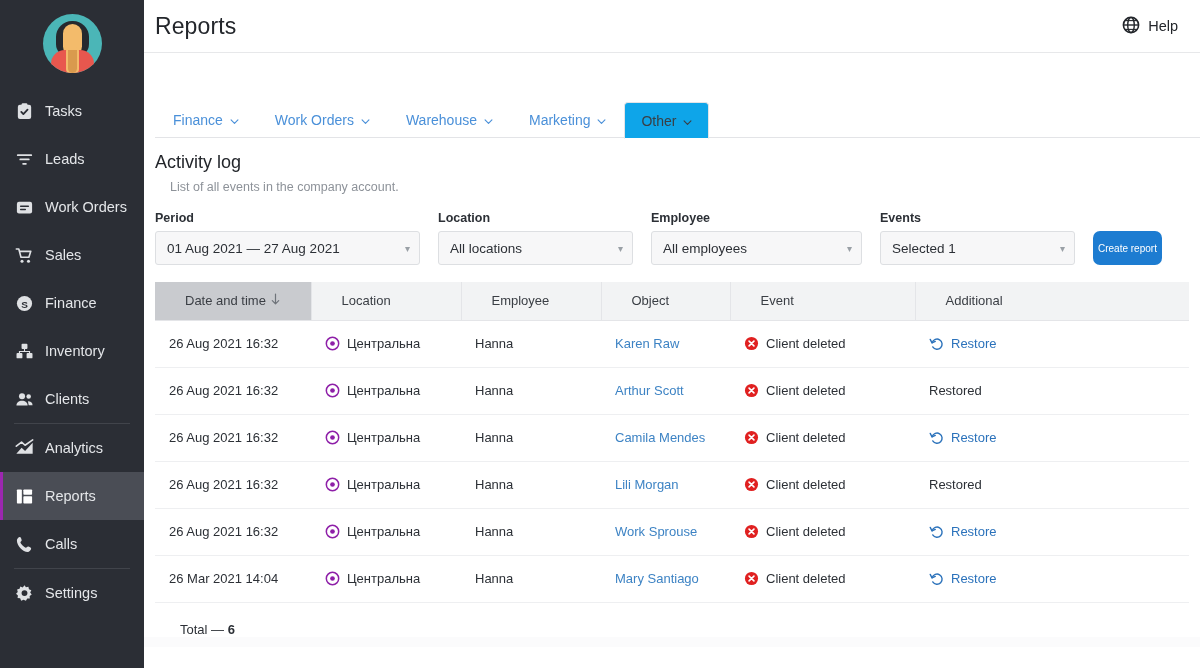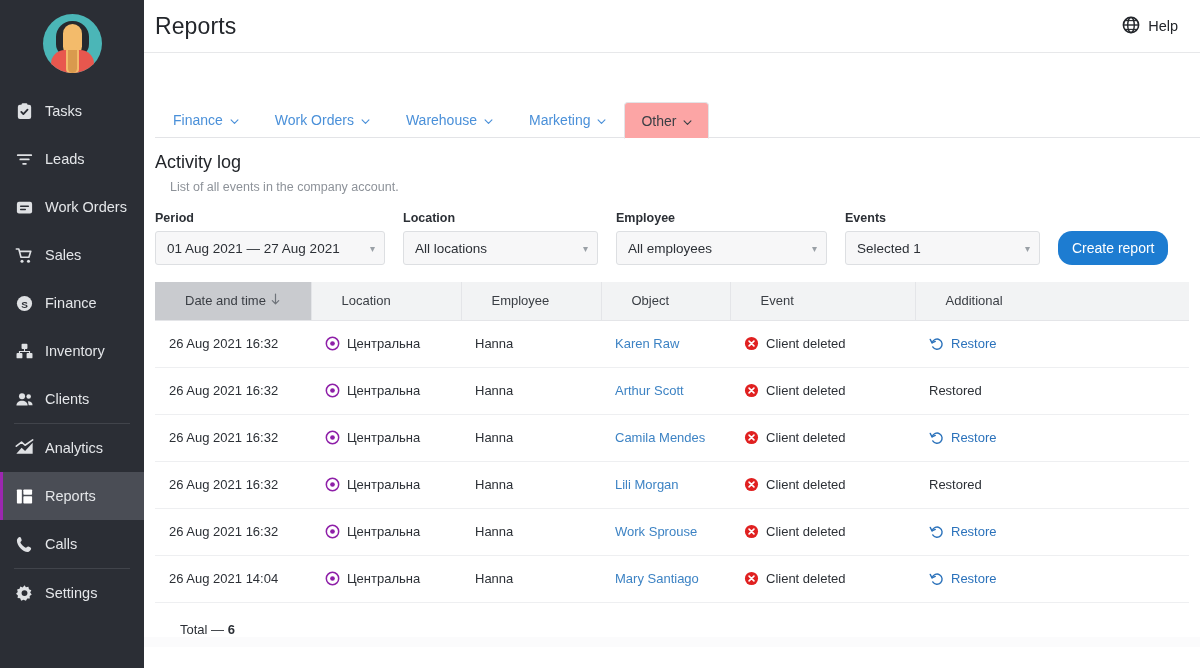--- a/index.html
+++ b/index.html
@@ -83,48 +83,48 @@
     content: ""; position: absolute; left: 11px; right: 0; bottom: 0;
     height: 1px; background: #e3e4e7;
   }
   .tab {
     display: flex; align-items: center; gap: 7px;
     height: 37px; padding: 0 18px;
     font-size: 14px; color: #4a90d9; cursor: pointer;
     position: relative; z-index: 2;
   }
   .tab.active {
-    color: #3a3e44; background: #fca5a5;
+    color: #3a3e44; background: #0ea5e9;
     border: 1px solid #e3e4e7; border-bottom-color: #ffffff;
     border-radius: 4px 4px 0 0; margin-bottom: -1px; padding: 0 16px;
   }
   .caret { display: inline-block; }
 
   
   .sec { padding: 14px 11px 0 11px; }
   .sec-title { font-size: 18px; color: #23262b; font-weight: 400; }
   .sec-sub { font-size: 12.5px; color: #8d9299; margin-top: 7px; margin-left: 15px; }
 
   
   .filters { display: flex; align-items: flex-end; gap: 18px; margin-top: 17px; }
   .fgroup { display: flex; flex-direction: column; }
   .flabel { font-size: 12.5px; font-weight: bold; color: #2c3036; margin-bottom: 6px; }
   .fselect {
     height: 34px; background: #f7f7f8; border: 1px solid #dddfe2; border-radius: 3px;
     display: flex; align-items: center; justify-content: space-between;
     padding: 0 9px 0 11px; font-size: 13.5px; color: #2c3036; cursor: pointer;
   }
   .fselect .chev { color: #9aa0a6; font-size: 10px; margin-left: 10px; }
-  .w-period { width: 230px; }
+  .w-period { width: 265px; }
   .w-loc { width: 195px; }
   .w-emp { width: 211px; }
   .w-ev { width: 195px; }
   .btn-create {
-    height: 34px; padding: 0 14px; background: #1d7cd1; color: #fff;
-    border: none; border-radius: 14px; font-size: 14px; cursor: pointer;
+    height: 34px; padding: 0 5px; background: #1d7cd1; color: #fff;
+    border: none; border-radius: 7px; font-size: 10px; cursor: pointer;
     font-family: "Liberation Sans", sans-serif;
   }
 
   
   .tbl-wrap { margin-top: 17px; padding-left: 11px; }
   table.tbl { border-collapse: collapse; width: 1034px; table-layout: fixed; }
   table.tbl th {
     background: #f2f3f4; font-size: 13px; font-weight: 400; color: #3a3e44;
     text-align: left; height: 38px; padding: 0 30px;
     border-right: 1px solid #e4e5e8; border-bottom: 1px solid #e4e5e8;
@@ -559,21 +559,21 @@
                   <div class="cell-flex">
                     <span class="res-ico"><svg width="15" height="15" viewBox="0 0 16 16">
                         <path d="M3.4 7.1A5.4 5.4 0 1 1 4 11.6" fill="none" stroke="#2b72bb" stroke-width="1.5" stroke-linecap="round"></path>
                         <path d="M1.3 3.6l1.9 3.8 3.5-1.6" fill="none" stroke="#2b72bb" stroke-width="1.5" stroke-linecap="round" stroke-linejoin="round"></path>
                       </svg></span>
                     <span class="link-restore">Restore</span>
                   </div>
                 </td>
               </tr>
               <tr>
-                <td><span>26 Aug 2021 14:04</span></td>
+                <td><span>26 Mar 2021 14:04</span></td>
                 <td>
                   <div class="cell-flex">
                     <span class="loc-ico"><svg width="15" height="15" viewBox="0 0 16 16">
                         <circle cx="8" cy="8" r="6.6" fill="none" stroke="#8e1fa8" stroke-width="1.6"></circle>
                         <circle cx="8" cy="8" r="2.5" fill="#8e1fa8"></circle>
                       </svg></span>
                     <span>Центральна</span>
                   </div>
                 </td>
                 <td><span>Hanna</span></td>

